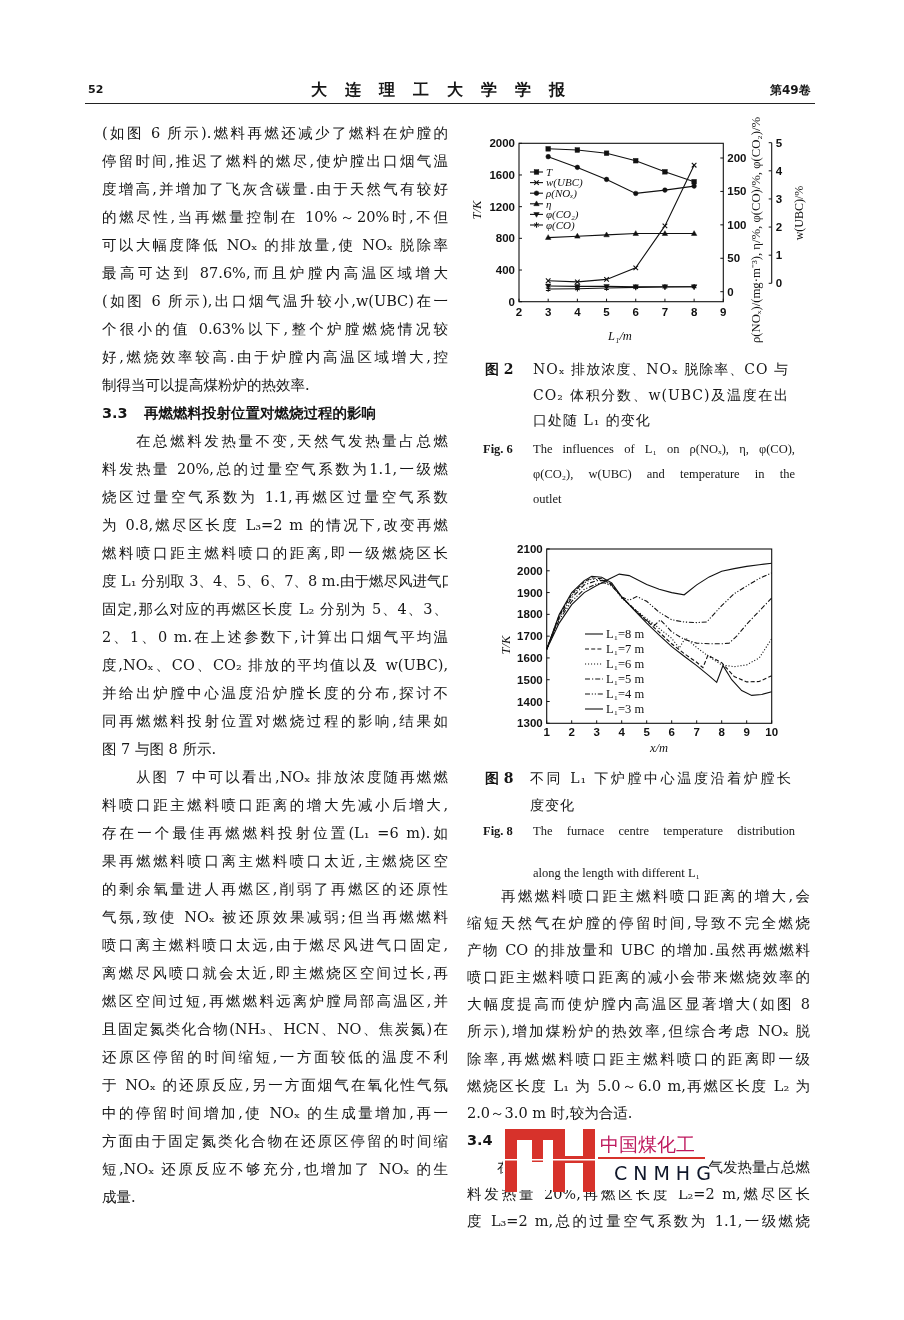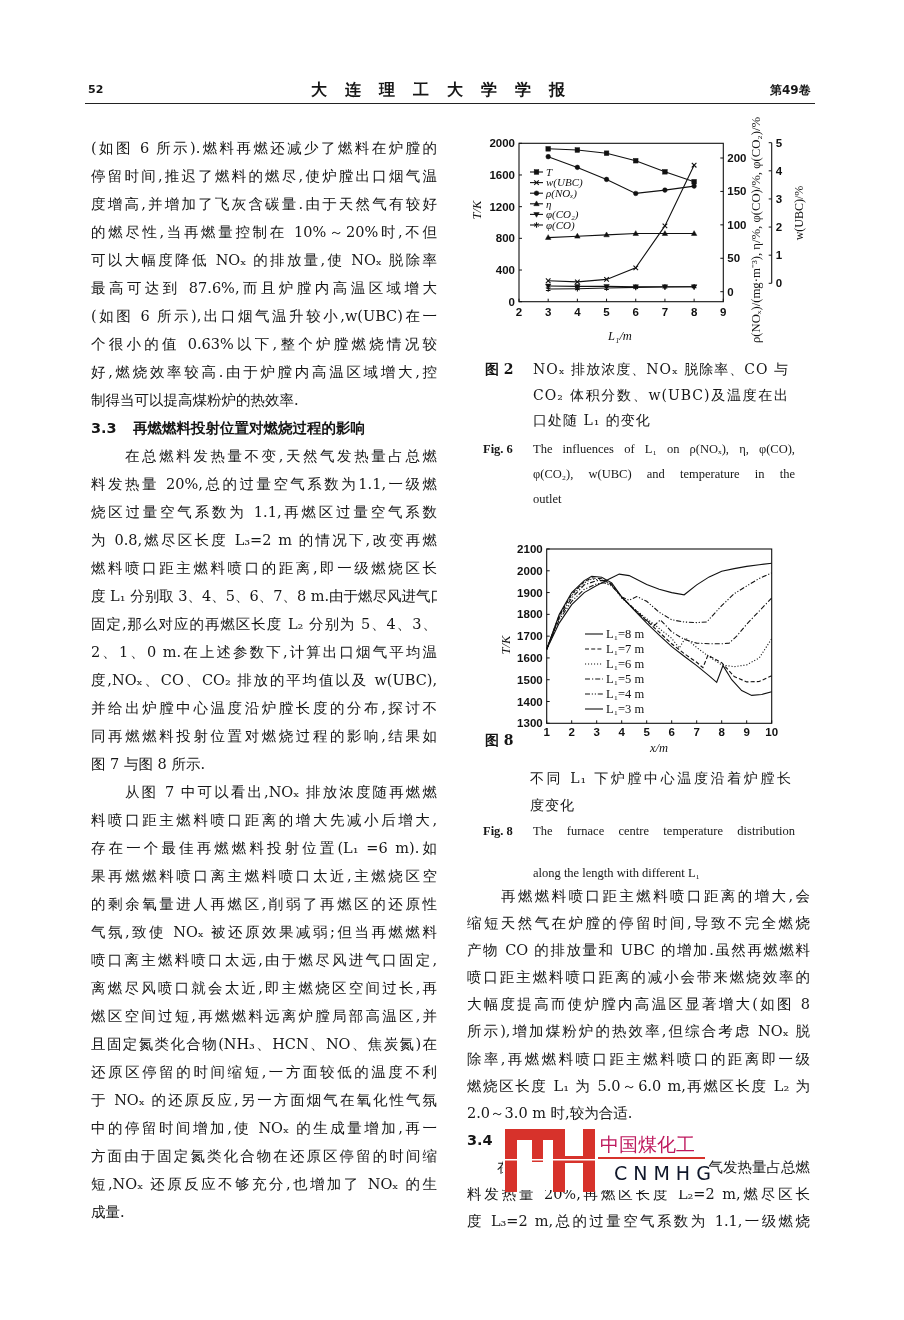--- a/index.html
+++ b/index.html
@@ -6,21 +6,21 @@
   body{width:904px;height:1320px;position:relative;background:#fff;color:#161616;overflow:hidden;
        font-family:"DejaVu Serif","Liberation Serif",serif;}
   .abs{position:absolute;}
   
   .hdr-num{left:88px;top:83px;font-family:"DejaVu Sans",sans-serif;font-weight:bold;font-size:11px;}
   .hdr-title{left:311px;top:80px;font-family:"DejaVu Sans",sans-serif;font-weight:bold;font-size:16px;letter-spacing:18px;white-space:nowrap;}
   .hdr-vol{left:770px;top:82px;font-family:"DejaVu Sans",sans-serif;font-weight:bold;font-size:12px;white-space:nowrap;}
   .hdr-rule{left:85px;top:103px;width:730px;height:0;border-top:1.4px solid #222;}
   
   .col{position:absolute;}
-  .left-col{left:91px;top:119px;width:346px;margin-top:15px;}
+  .left-col{left:102px;top:119px;width:346px;}
   .right-para{left:467px;top:883px;width:343px;}
   .line{height:28px;line-height:28px;font-size:14.5px;white-space:nowrap;overflow:hidden;}
   .right-para .line{height:27.1px;line-height:27.1px;}
   .j{text-align:justify;text-align-last:justify;text-justify:inter-character;}
   .indent{padding-left:34px;}
   .heading{font-family:"DejaVu Sans",sans-serif;font-weight:bold;font-size:14.5px;}
   .heading .num{display:inline-block;width:42px;}
   
   .cap-label{font-size:14px;font-weight:bold;white-space:nowrap;}
   .cap-cn{font-size:14px;letter-spacing:1px;}
@@ -291,21 +291,21 @@
       <text x="116" y="148.3" class="lg8" text-anchor="start">L₁=5 m</text>
       <polyline points="56.7,114.2 69.2,84.8 81.7,66.3 94.2,54.3 106.7,48.9 114.2,47.8 121.7,51.0 131.7,61.9 139.2,65.2 146.7,61.5 156.7,66.3 169.2,77.2 181.7,84.8 194.2,87.0 206.7,87.6 216.7,87.0 231.7,70.6 244.2,58.7 256.7,51.0 269.2,43.4 281.7,38.0" class="series-line" stroke-width="1.1" stroke-dasharray="5 1.8 1.2 1.8 1.2 1.8"></polyline>
       <line x1="95" y1="159" x2="113" y2="159" class="series-line" stroke-width="1.1" stroke-dasharray="5 1.8 1.2 1.8 1.2 1.8"></line>
       <text x="116" y="163.3" class="lg8" text-anchor="start">L₁=4 m</text>
       <polyline points="56.7,114.2 69.2,88.1 81.7,69.6 94.2,57.6 106.7,50.6 119.2,44.1 129.2,39.1 139.2,40.6 156.7,49.5 169.2,54.3 181.7,57.6 194.2,59.8 206.7,49.9 219.2,41.9 231.7,36.2 244.2,33.6 256.7,31.4 269.2,29.7 281.7,28.2" class="series-line" stroke-width="2"></polyline>
       <line x1="95" y1="174" x2="113" y2="174" class="series-line" stroke-width="2"></line>
       <text x="116" y="178.3" class="lg8" text-anchor="start">L₁=3 m</text>
     </g>
 </svg>
 
-<div class="abs cap-label" style="left:485px;top:727px;line-height:27px;">图 8</div>
+<div class="abs cap-label" style="left:485px;top:765px;line-height:27px;">图 8</div>
 <div class="abs cap-cn" style="left:530px;top:765px;width:262px;">
   <div class="cap-line j" style="height:27px;line-height:27px;">不同 L₁ 下炉膛中心温度沿着炉膛长</div>
   <div class="cap-line" style="height:27px;line-height:27px;">度变化</div>
 </div>
 <div class="abs cap-en" style="left:483px;top:819px;line-height:25px;font-weight:bold;">Fig. 8</div>
 <div class="abs cap-en" style="left:533px;top:819px;width:262px;">
   <div class="cap-line j" style="height:25px;line-height:25px;">The furnace centre temperature distribution</div>
   <div class="cap-line" style="height:25px;line-height:25px;margin-top:17px;">along the length with different L₁</div>
 </div>
 

